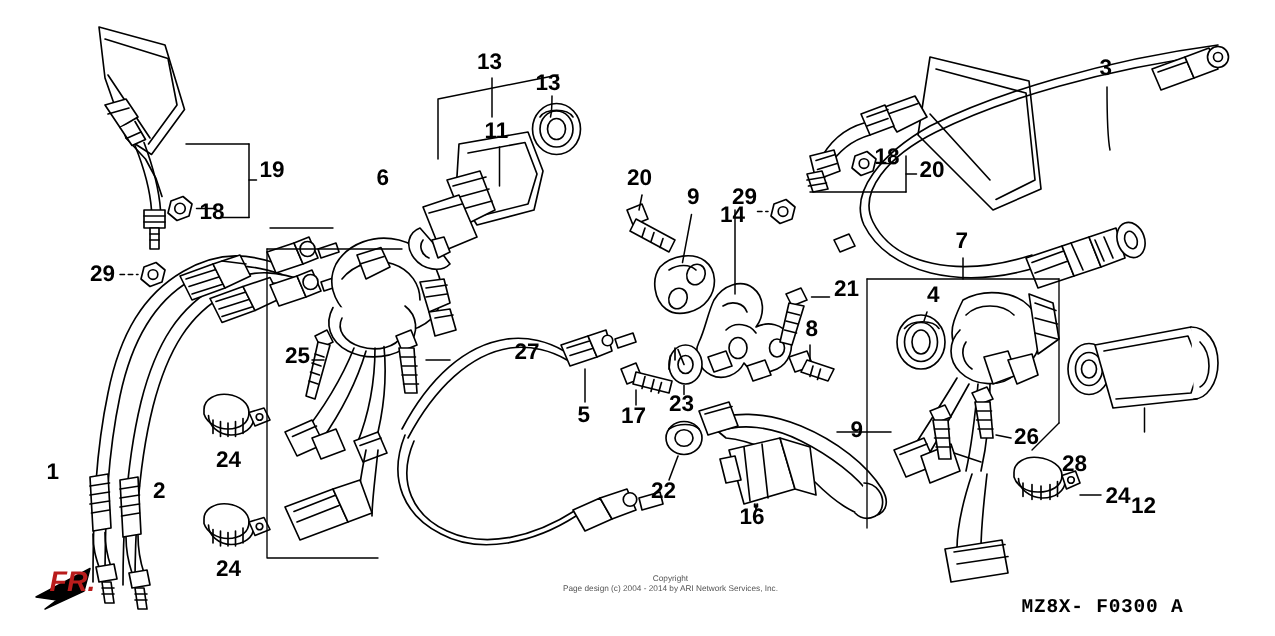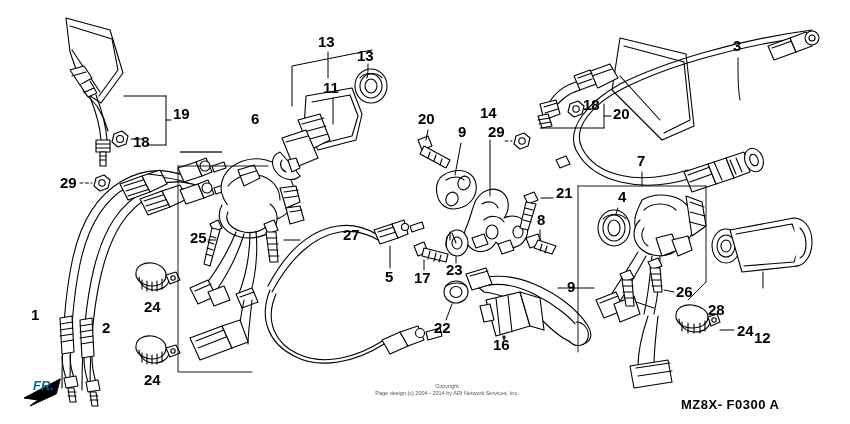--- a/index.html
+++ b/index.html
@@ -24,27 +24,27 @@
     line-height:1;
     color:#000;
     white-space:nowrap;
     user-select:none;
   }
   .fr-label{
     position:absolute;
     font-family:"Liberation Sans", sans-serif;
     font-weight:bold;
     font-style:italic;
-    font-size:13px;
-    color:#0369a1;
+    font-size:19px;
+    color:#b91c1c;
     white-space:nowrap;
   }
   .partno{
     position:absolute;
-    font-family:Liberation Sans, sans-serif;
+    font-family:Liberation Mono, monospace;
     font-weight:bold;
     font-size:13px;
     letter-spacing:0.5px;
     color:#000;
     white-space:nowrap;
   }
   .copyright{
     position:absolute;
     font-family:"Liberation Sans", sans-serif;
     font-size:5.5px;
@@ -544,21 +544,21 @@
   <div class="callout" style="left:618px; top:189px;">4</div>
   <div class="callout" style="left:385px; top:269px;">5</div>
   <div class="callout" style="left:251px; top:111px;">6</div>
   <div class="callout" style="left:637px; top:153px;">7</div>
   <div class="callout" style="left:537px; top:212px;">8</div>
   <div class="callout" style="left:458px; top:124px;">9</div>
   <div class="callout" style="left:318px; top:34px;">13</div>
   <div class="callout" style="left:323px; top:80px;">11</div>
   <div class="callout" style="left:754px; top:286px;margin-top:44px;">12</div>
   <div class="callout" style="left:357px; top:48px;">13</div>
-  <div class="callout" style="left:480px; top:105px;text-align:center;">14</div>
+  <div class="callout" style="left:480px; top:136px;text-align:center;">14</div>
   <div class="callout" style="left:567px; top:279px;">9</div>
   <div class="callout" style="left:493px; top:337px;">16</div>
   <div class="callout" style="left:414px; top:270px;">17</div>
   <div class="callout" style="left:133px; top:134px;">18</div>
   <div class="callout" style="left:583px; top:97px;">18</div>
   <div class="callout" style="left:173px; top:106px;">19</div>
   <div class="callout" style="left:613px; top:106px;">20</div>
   <div class="callout" style="left:556px; top:185px;">21</div>
   <div class="callout" style="left:434px; top:320px;">22</div>
   <div class="callout" style="left:446px; top:262px;">23</div>

